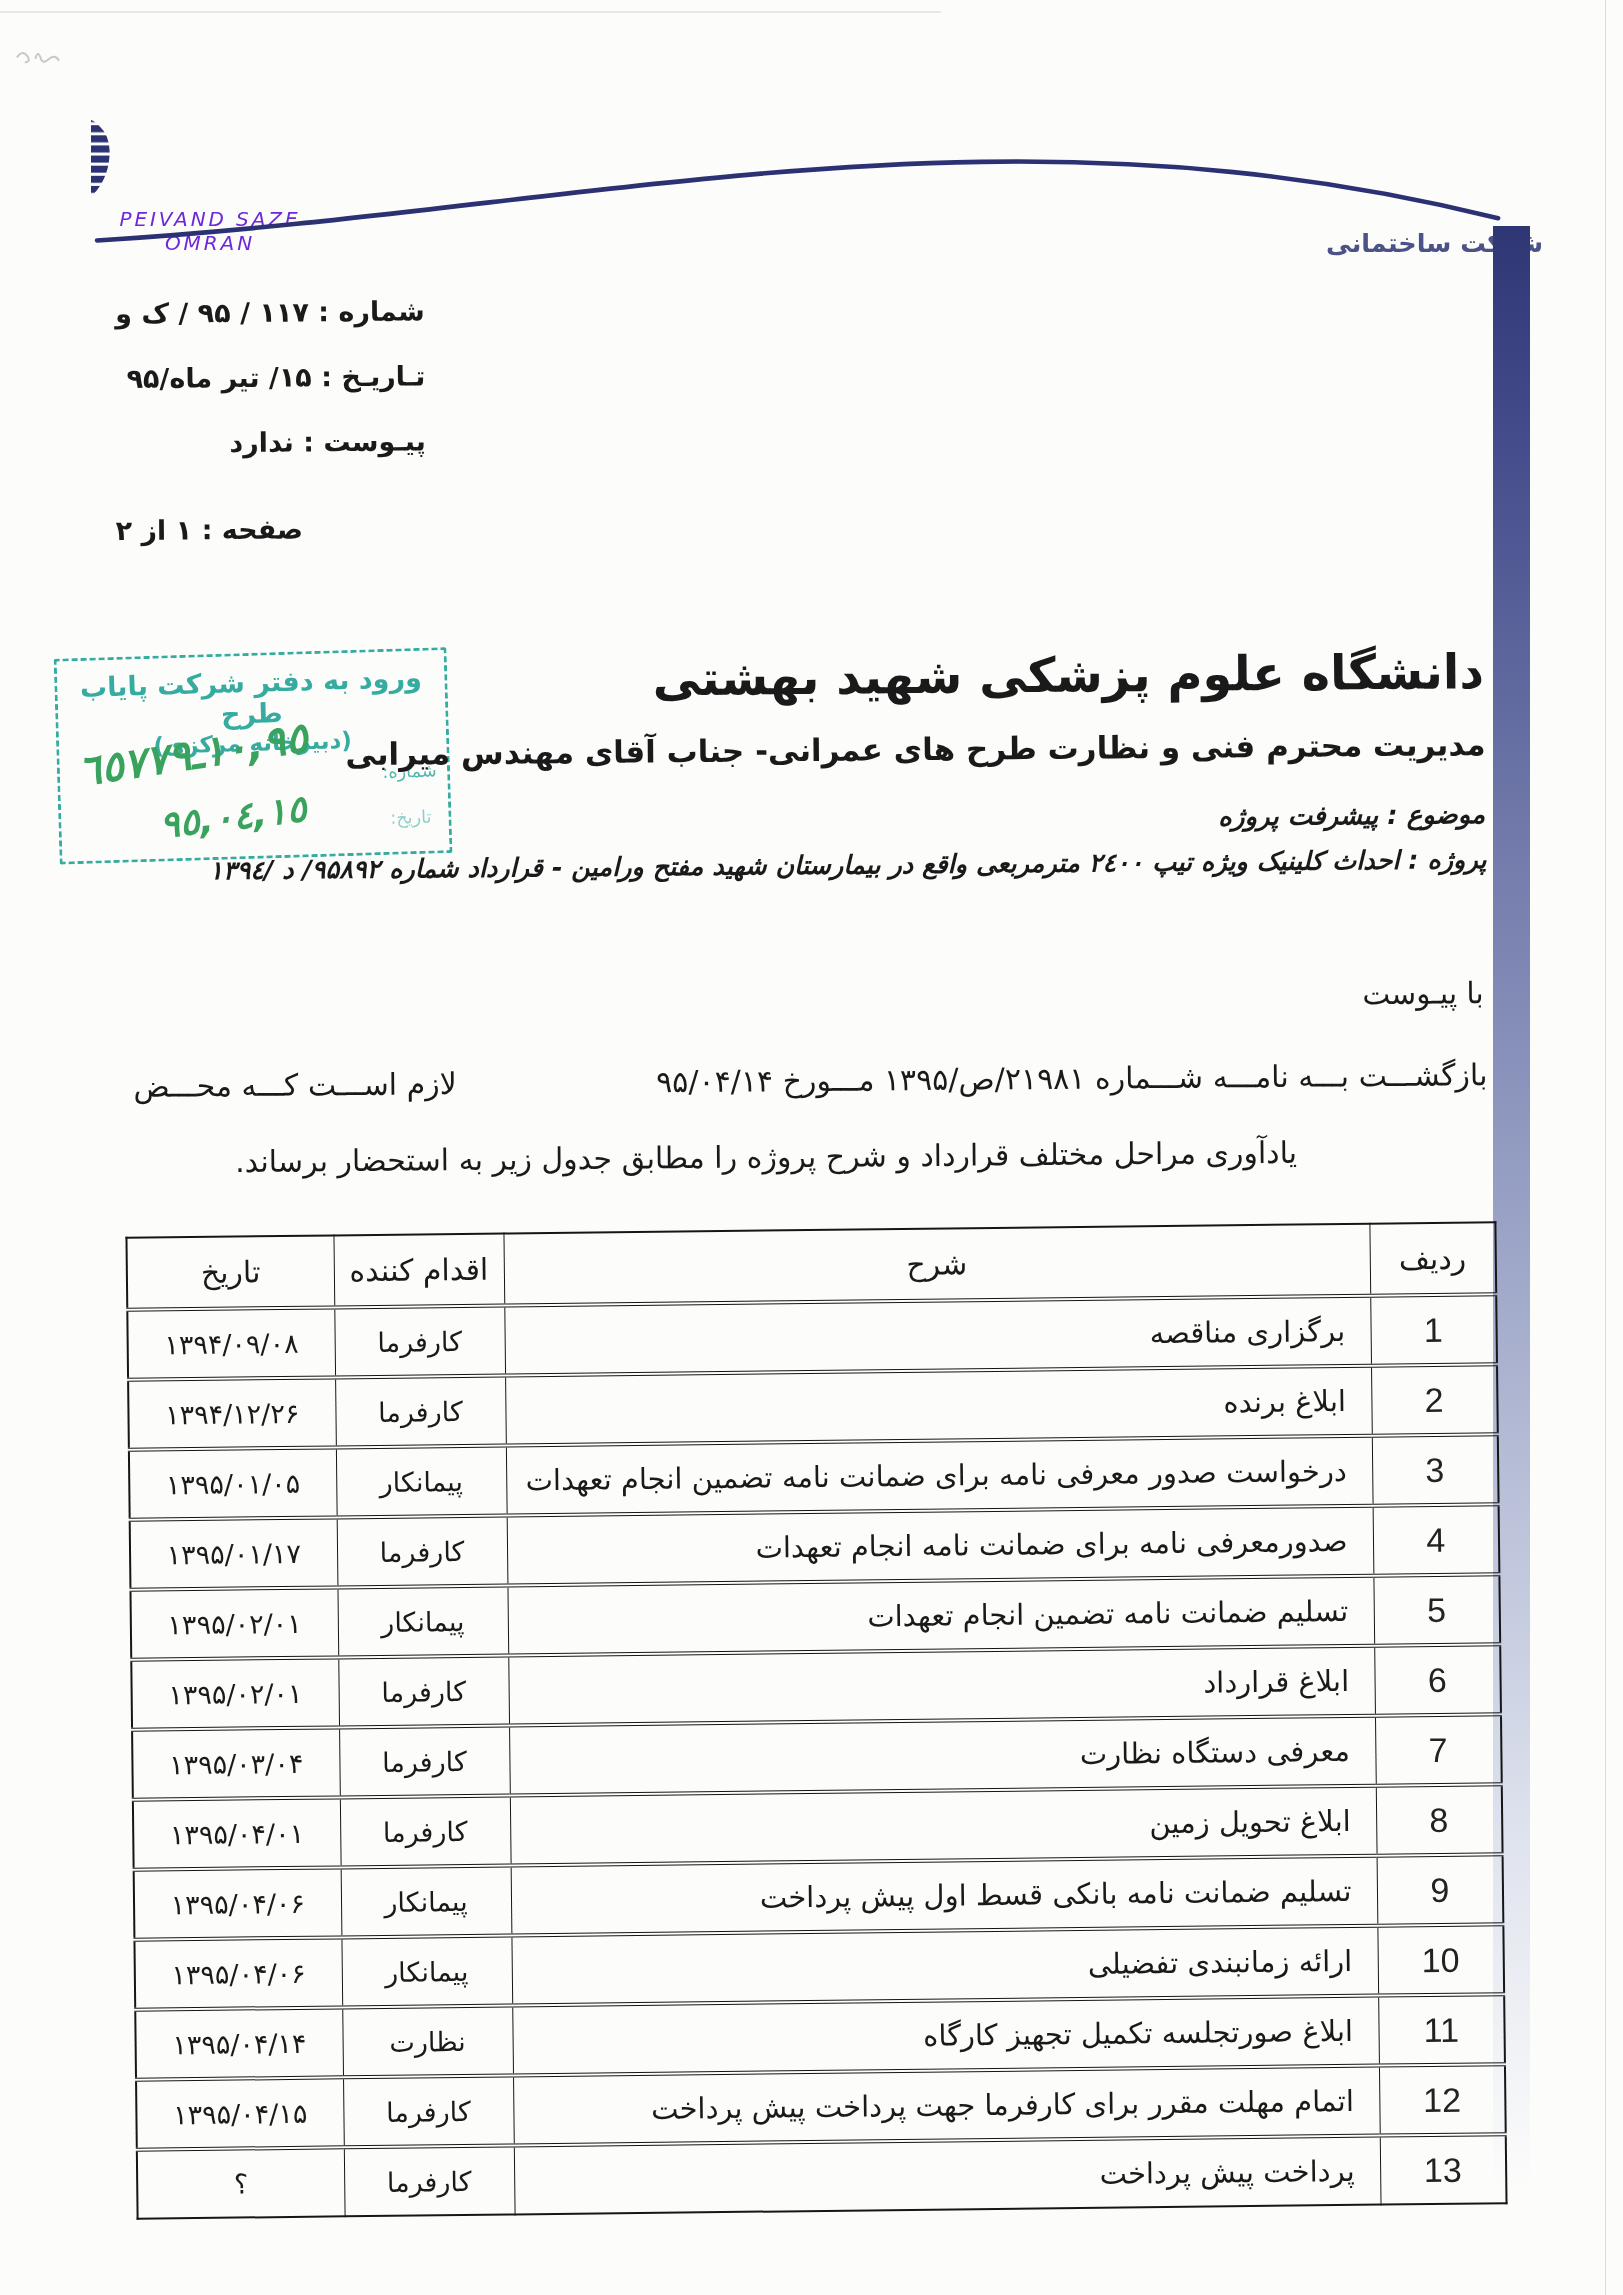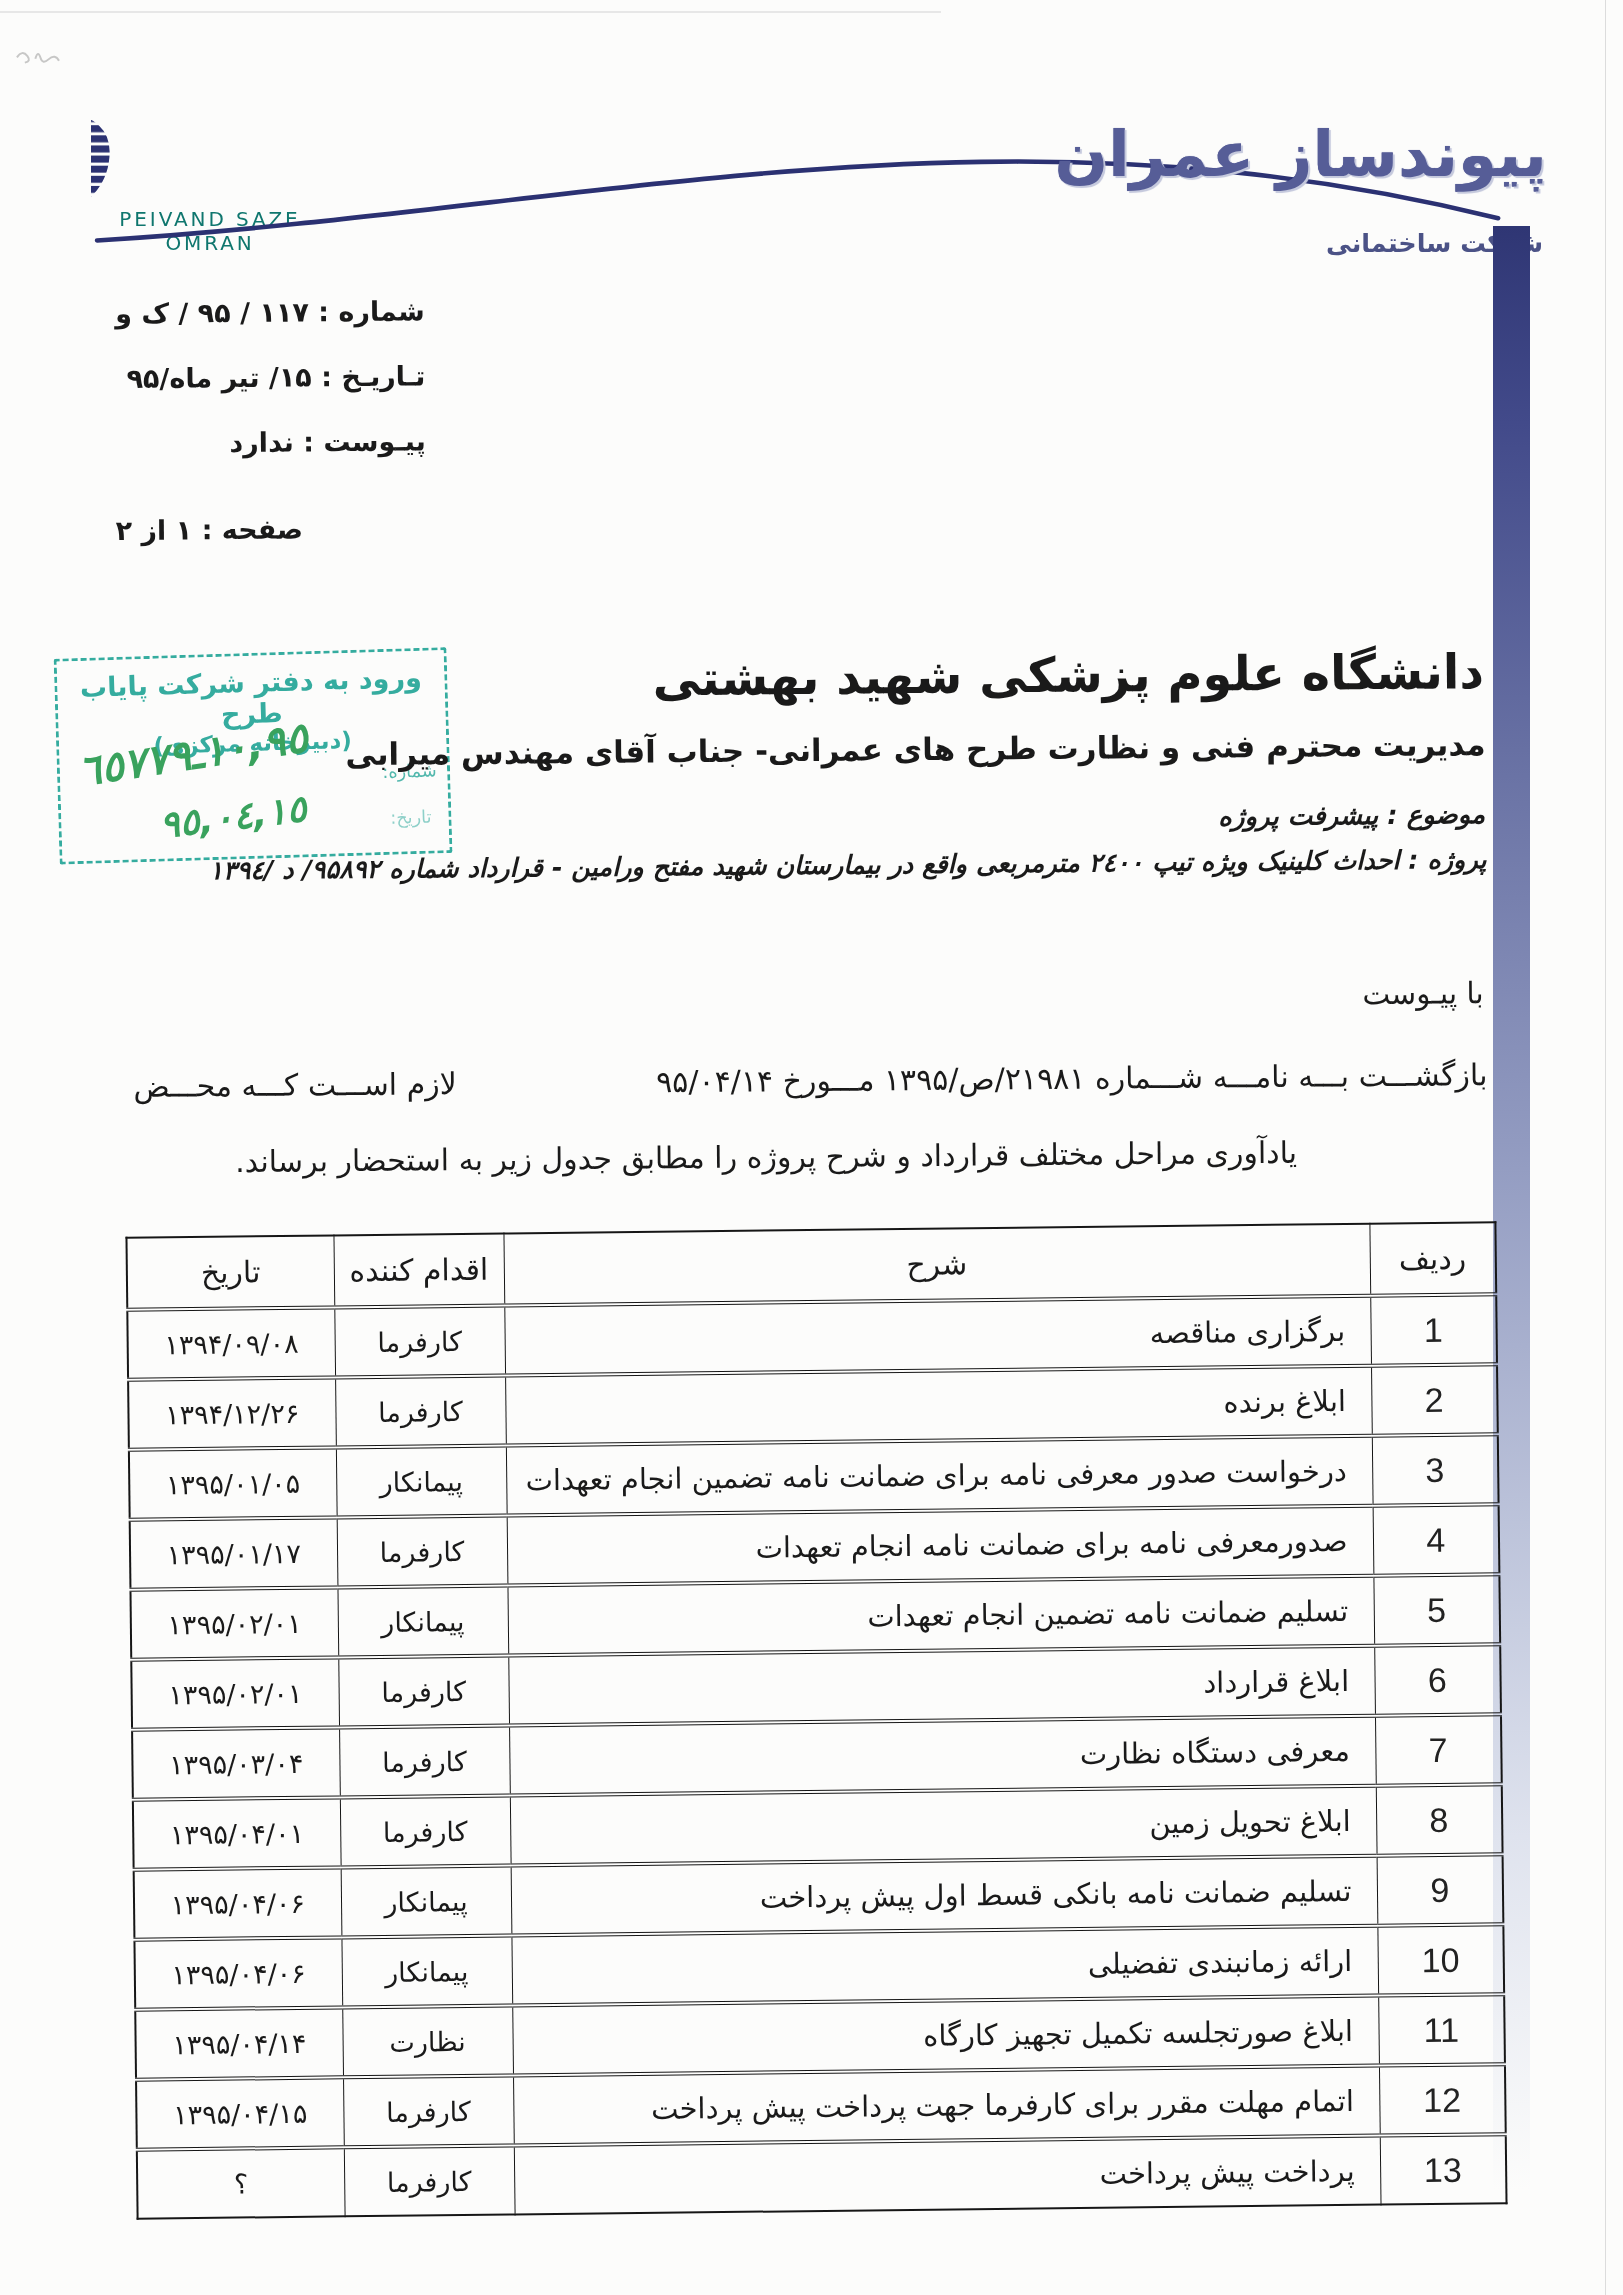--- a/index.html
+++ b/index.html
@@ -9,21 +9,21 @@
     font-family:"DejaVu Sans",sans-serif; color:#1a1a1a; direction:rtl;
   }
   
   .top-strip{position:absolute;top:10.5px;left:0;width:58%;height:2px;background:#e7e7e7;}
   .edge-line{position:absolute;top:0;left:1606px;width:1.3px;height:2295px;background:#dcdcdc;}
   .pencil-marks{position:absolute;left:14.4px;top:39px;}
   
   .pso-logo{position:absolute;left:92px;top:105px;}
   .logo-sub{
     position:absolute;left:96px;top:207px;width:230px;direction:ltr;
-    font-size:20px;letter-spacing:2.9px;color:#0f766e;text-align:center;font-weight:500;
+    font-size:20px;letter-spacing:2.9px;color:#6d28d9;text-align:center;font-weight:500;font-style:italic;
   }
   .swoosh{position:absolute;left:0;top:0;}
   .brand-fa{
     position:absolute;right:76px;top:118px;
     font-size:63px;font-weight:bold;color:#565d97;letter-spacing:1.3px;
     text-shadow:2px 2px 0.7px #c5c9dd, 0 0 0.7px #3a4184;
   }
   .brand-fa-sub{position:absolute;right:80px;top:228px;font-size:25.5px;font-weight:bold;color:#4b5286;}
   .navy-bar{
     position:absolute;left:1494px;top:226px;width:37px;height:1964px;
@@ -92,21 +92,20 @@
       </pattern>
     </defs>
     <text x="18" y="158" font-family="DejaVu Sans, sans-serif" font-size="190" font-weight="bold" font-style="italic" letter-spacing="-16" fill="url(#stripes)">PSO</text>
   </svg>
   <div class="logo-sub">PEIVAND SAZE OMRAN</div>
 
   <svg class="swoosh" width="1624" height="281" viewBox="0 0 2481 430">
     <path d="M148 368 C 900 322, 1520 142, 2292 334" stroke="#2b3172" stroke-width="7" fill="none" stroke-linecap="round"></path>
   </svg>
 
-  <div class="brand-fa">پیوندساز عمران</div>
   <div class="brand-fa-sub">شرکت ساختمانی</div>
 
   <div class="navy-bar"></div>
 
   <div class="doc-skew">
 
     <div class="meta">
       <div>شماره : ۱۱۷ / ۹۵ / ک و</div>
       <div>تـاریـخ :  ۱۵/ تیر ماه/۹۵</div>
       <div>پیـوست : ندارد</div>

